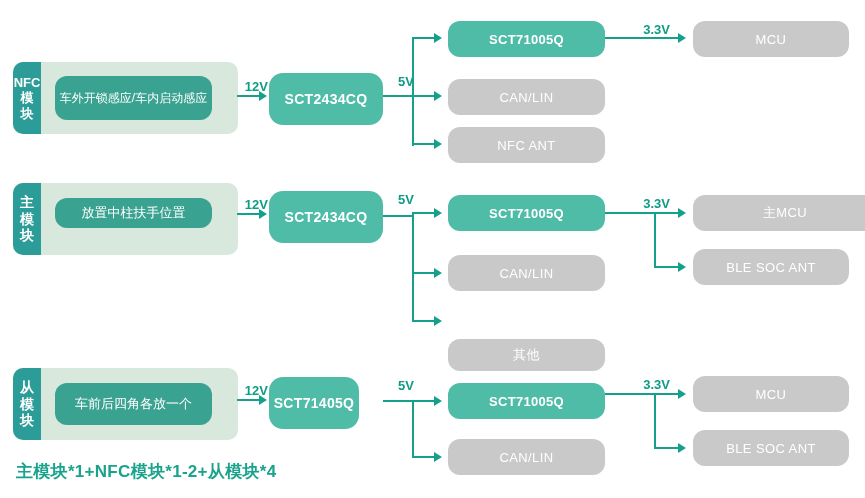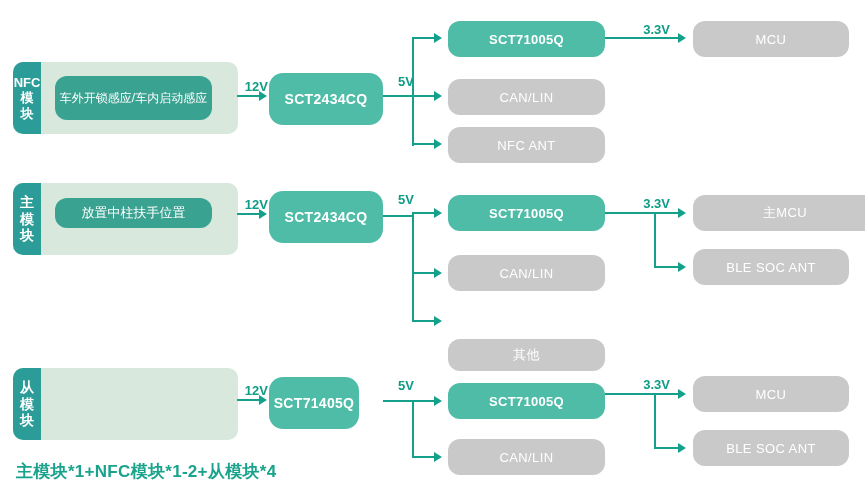--- a/index.html
+++ b/index.html
@@ -112,20 +112,21 @@
   <div class="abs hline" style="left:654px;top:266px;width:24px;"></div>
   <div class="abs arrowhead" style="left:678px;top:262px;"></div>
 
   <div class="abs gray-block" style="left:693px;top:195px;width:184px;height:36px;">主MCU</div>
   <div class="abs gray-block" style="left:693px;top:249px;width:156px;height:36px;">BLE SOC ANT</div>
 
   <div class="abs module-container" style="left:13px;top:368px;width:225px;height:72px;"></div>
   <div class="abs module-tab" style="left:13px;top:368px;width:28px;height:72px;font-size:14px;">从
 模
 块</div>
+  <div class="abs desc-box" style="left:55px;top:383px;width:157px;height:42px;font-size:13px;">车前后四角各放一个</div>
 
   <div class="abs vlabel" style="left:236px;top:383px;width:32px;">12V</div>
   <div class="abs hline" style="left:237px;top:399px;width:22px;"></div>
   <div class="abs arrowhead" style="left:259px;top:395px;"></div>
 
   <div class="abs chip" style="left:269px;top:377px;width:90px;height:52px;">SCT71405Q</div>
 
   <div class="abs vlabel" style="left:384px;top:378px;width:30px;">5V</div>
   <div class="abs hline" style="left:383px;top:400px;width:31px;"></div>
   <div class="abs vline" style="left:412px;top:400px;height:58px;"></div>

